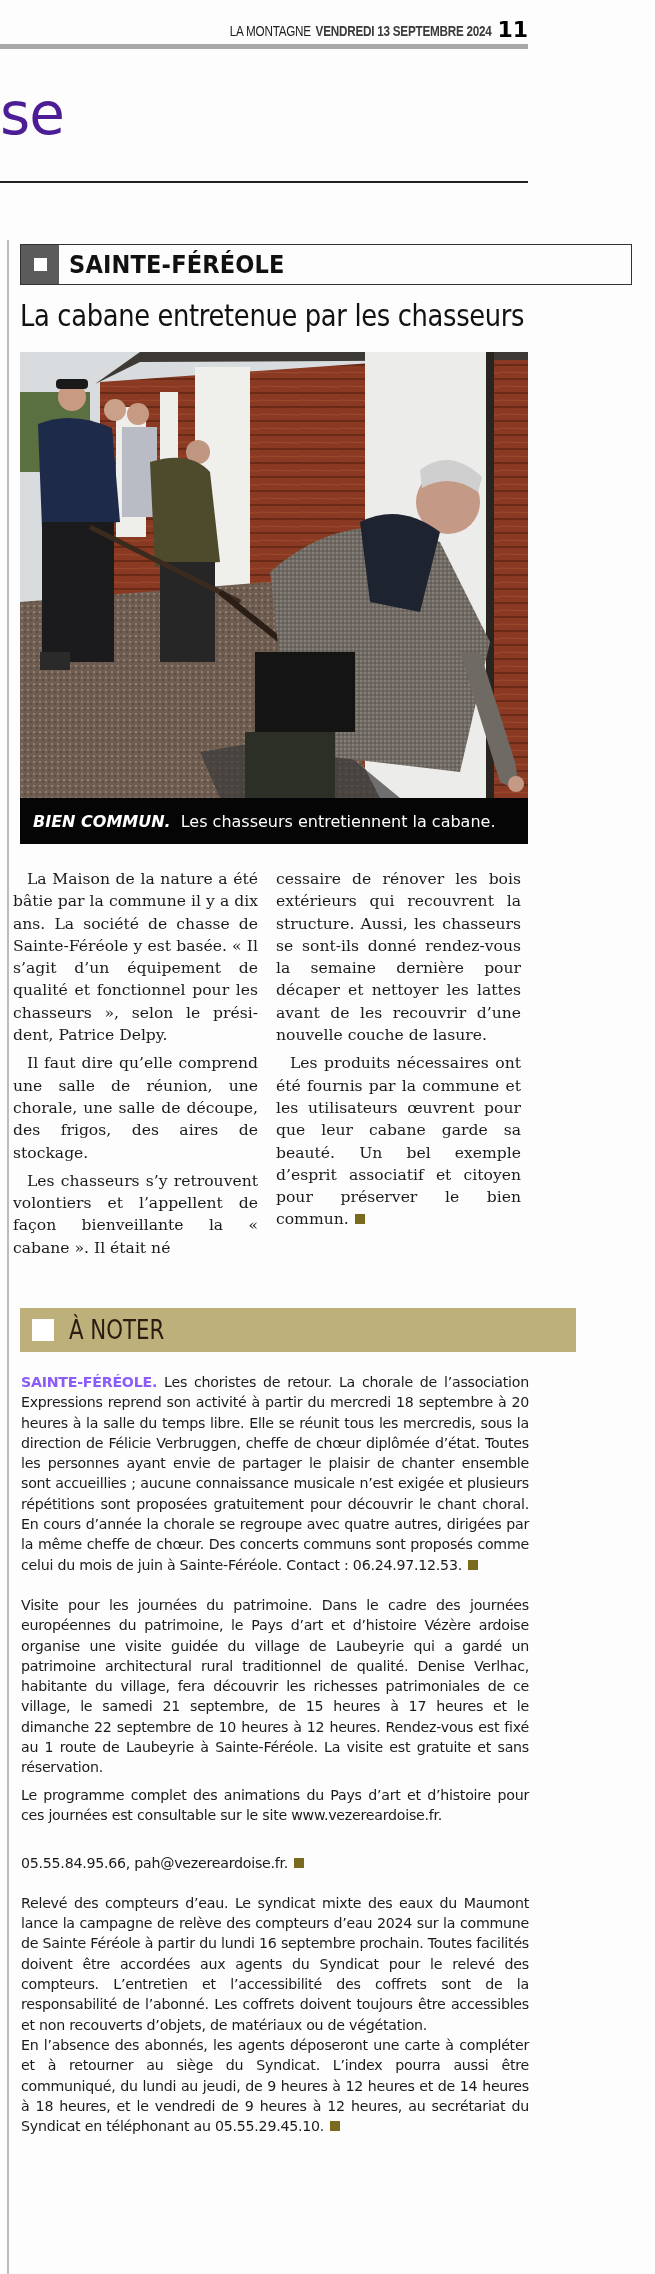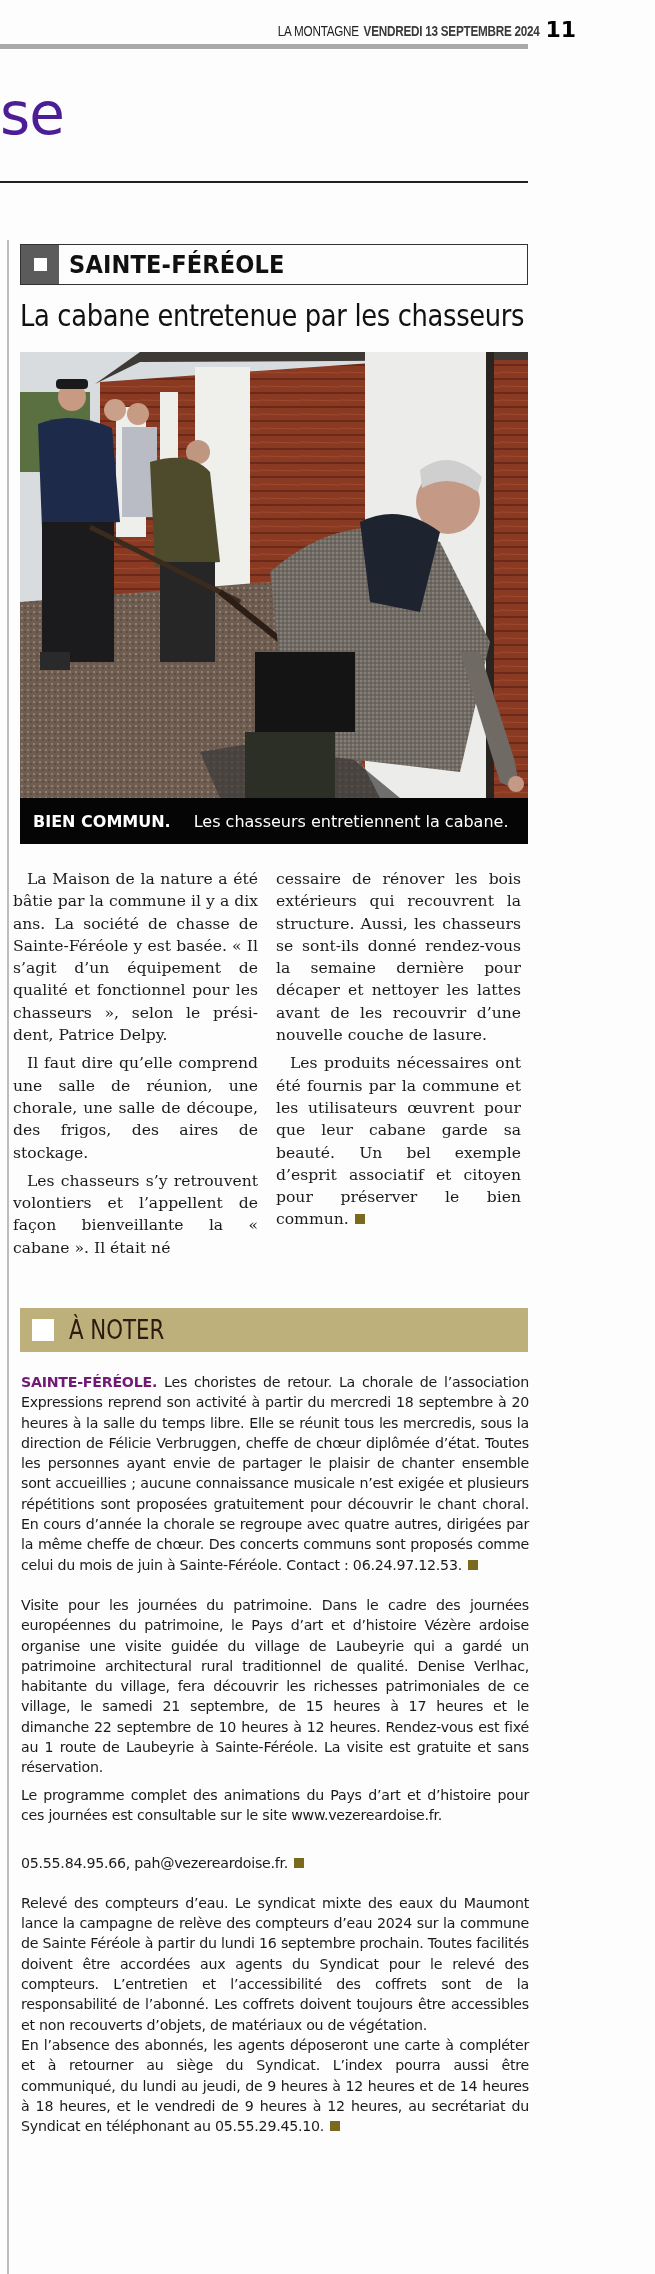--- a/index.html
+++ b/index.html
@@ -1,50 +1,50 @@
 <!DOCTYPE html>
 <html><head>
 <meta charset="utf-8">
 <style>
   html, body { margin:0; padding:0; background:#fdfdfd; }
   body { width:655px; height:2274px; position:relative; overflow:hidden; font-family:"Liberation Sans", sans-serif; color:#111; }
-  .folio { position:absolute; left:0; top:18px; width:528px; height:26px;padding-left:48px; }
+  .folio { position:absolute; left:0; top:18px; width:528px; height:26px; }
   .folio-bar { position:absolute; left:0; top:26px; width:528px; height:5px; background:#a9a9a9; }
   .folio-text { position:absolute; right:36px; top:4px; font-family:"Liberation Sans Narrow","Liberation Sans", sans-serif; font-size:15px; letter-spacing:-0.3px; color:#222; transform:scaleX(0.78); transform-origin:right center; white-space:nowrap; }
   .folio-text .date { font-weight:bold; color:#3a3a3a; margin-left:6px; }
   .folio-page { position:absolute; right:0; top:-1px; font-family:"DejaVu Sans", sans-serif; font-weight:bold; font-size:22px; color:#000; }
   .rubrique { position:absolute; left:0; top:85px; font-size:58px; color:#4c1d95; font-family:"DejaVu Sans", sans-serif; letter-spacing:-1px; line-height:1; }
   .rubrique-rule { position:absolute; left:0; top:181px; width:528px; height:2px; background:#222; }
   .vrule { position:absolute; left:7px; top:240px; width:2px; height:2034px; background:#bdbdbd; }
 
-  .kicker { position:absolute; left:20px; top:244px; width:508px; height:41px; border:1.5px solid #333; box-sizing:border-box; display:flex; align-items:center; }
+  .kicker { position:absolute; left:20px; top:244px; width:612px; height:41px; border:1.5px solid #333; box-sizing:border-box; display:flex; align-items:center; }
   .kicker-sq { width:38px; height:100%; background:#5b5b5b; display:flex; align-items:center; justify-content:center; }
   .kicker-sq span { width:13px; height:13px; background:#fff; display:block; }
   .kicker-label { font-weight:bold; font-size:25px; margin-left:10px; letter-spacing:0.2px; font-family:"DejaVu Sans", sans-serif; transform:scaleX(0.9); transform-origin:left center; }
   .headline { position:absolute; left:20px; top:298px; font-size:30px; font-family:"DejaVu Sans", sans-serif; transform:scaleX(0.86); transform-origin:left center; white-space:nowrap; letter-spacing:-0.4px; }
 
   .photo { position:absolute; left:20px; top:352px; width:508px; height:446px; overflow:hidden; background:#7b5a44; }
   .photo svg { display:block; }
   .caption { position:absolute; left:20px; top:798px; width:508px; height:46px; background:#050505; color:#fff; font-size:16px; display:flex; align-items:center; box-sizing:border-box; padding-left:13px; font-family:"DejaVu Sans", sans-serif; }
-  .caption b { margin-right:23px; }
+  .caption b { margin-right:10px;font-style:italic; }
 
   .cols { position:absolute; left:13px; top:868px; width:508px; display:flex; justify-content:space-between; }
   .col { width:245px; font-family:"DejaVu Serif", serif; font-size:15.6px; line-height:22.3px; color:#1a1a1a; text-align:justify; hyphens:manual; }
   .col p { margin:0 0 6px 0; text-indent:14px; }
   .col p.cont { text-indent:0; }
   .endmark { display:inline-block; width:10px; height:10px; background:#7a6a1d; margin-left:6px; vertical-align:0px; }
 
-  .note-band { position:absolute; left:20px; top:1308px; width:508px; height:44px; background:#bdb07a; display:flex; align-items:center; }
+  .note-band { position:absolute; left:20px; top:1308px; width:556px; height:44px; background:#bdb07a; display:flex; align-items:center; }
   .note-sq { width:22px; height:22px; background:#fff; margin-left:12px; }
   .note-label { margin-left:15px; font-size:26px; color:#2a1c10; font-family:"DejaVu Sans", sans-serif; transform:scaleX(0.82); transform-origin:left center; }
 
   .briefs { position:absolute; left:21px; top:1372px; width:508px; font-family:"DejaVu Sans", sans-serif; font-size:14.2px; line-height:20.3px; color:#1b1b1b; text-align:justify; letter-spacing:-0.25px; }
   .briefs p { margin:0 0 7px 0; }
   .briefs .spaced { margin-top:20px; }
-  .briefs .loc { color:#701a75; font-weight:bold; }
+  .briefs .loc { color:#8b5cf6; font-weight:bold; }
   .briefs b { font-weight:normal; }
   .briefs .wide { letter-spacing:1.2px; }
   .briefs .tight { margin-bottom:0; }
 </style>
 </head>
 <body>
 
 <div class="folio">
   <div class="folio-bar"></div>
   <div class="folio-text">

